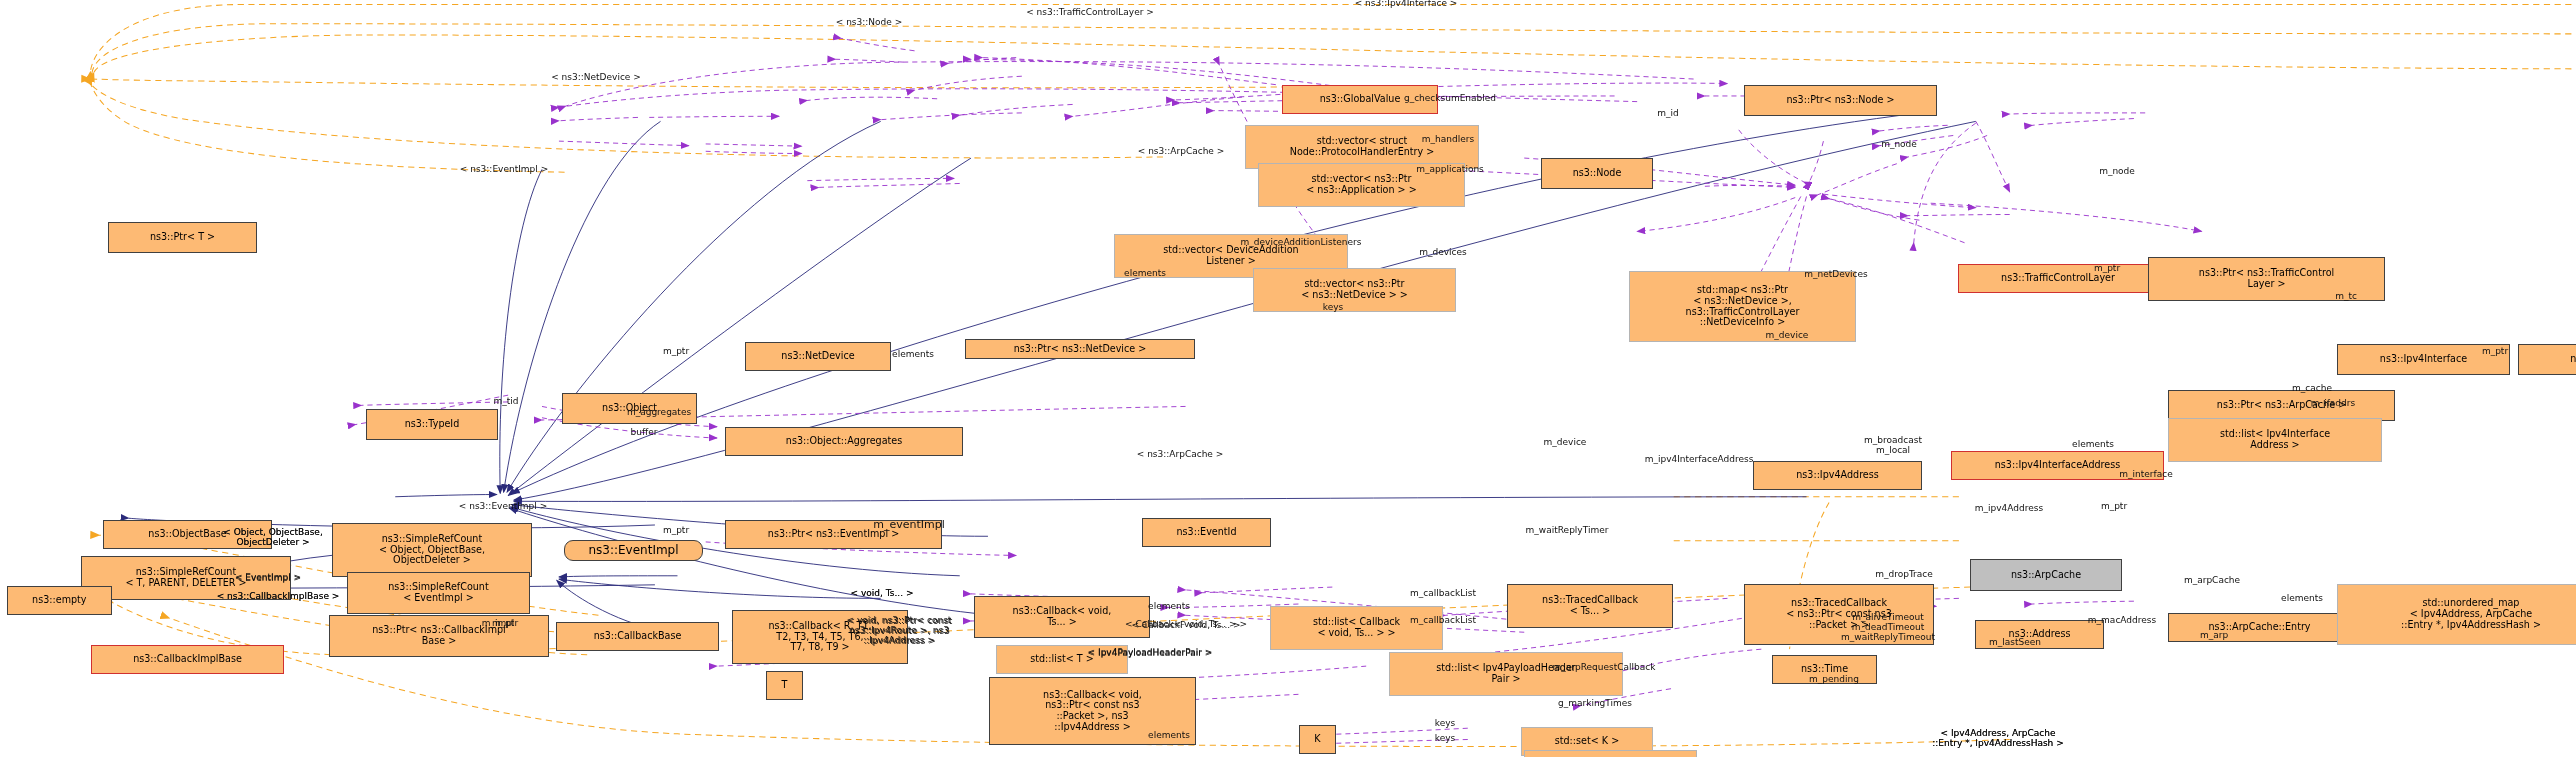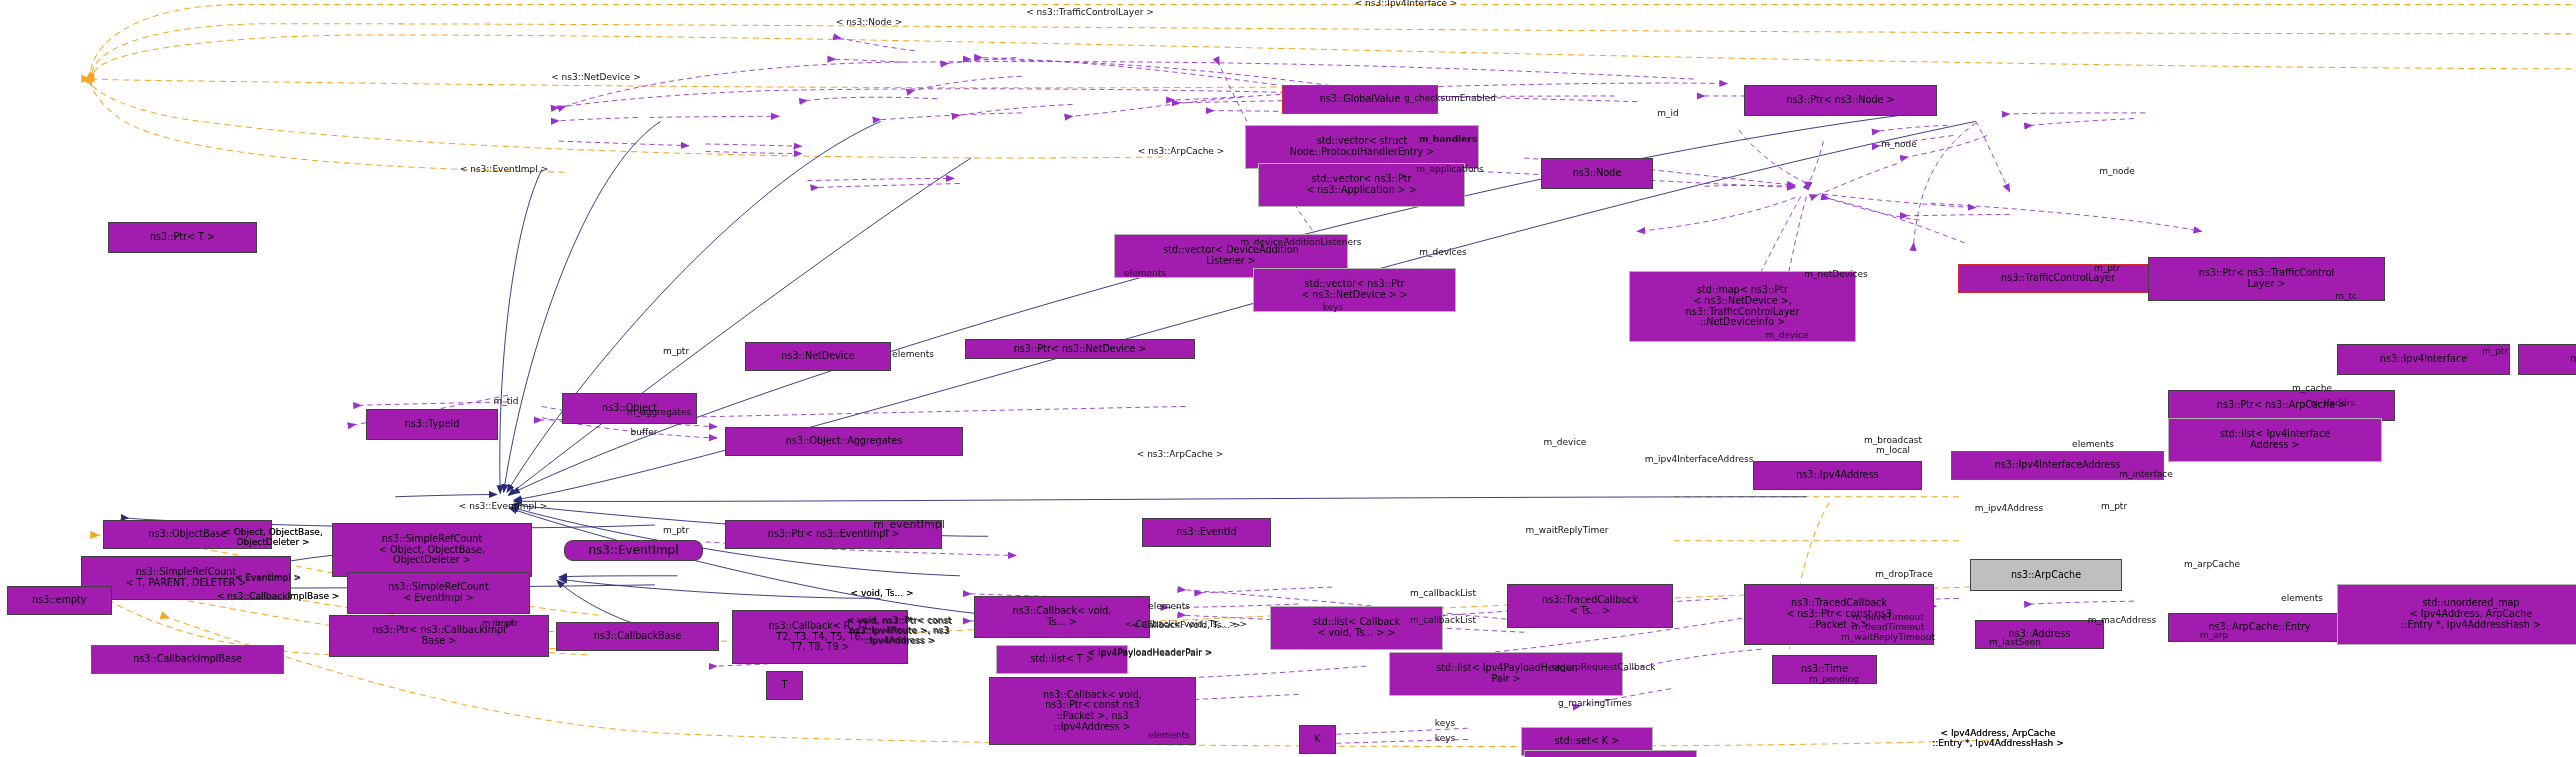--- a/index.html
+++ b/index.html
@@ -1,19 +1,19 @@
 <!DOCTYPE html>
 <html style="font-size:9px"><head>
 <meta charset="utf-8">
 <style>
   html,body{margin:0;padding:0;background:#ffffff;}
   #canvas{position:relative;width:2576px;height:757px;background:#fff;
           font-family:"DejaVu Sans","Liberation Sans",sans-serif;overflow:hidden;}
   svg.edges{position:absolute;left:0;top:0;width:2576px;height:757px;pointer-events:none;}
-  .node{position:absolute;box-sizing:border-box;border:0.6px solid #404040;background:#a21caf;
+  .node{position:absolute;box-sizing:border-box;border:0.6px solid #404040;background:#fdba74;
         color:#000;font-size:6.5px;line-height:7px;text-align:center;
         display:flex;align-items:center;justify-content:center;padding:0.6px 1.7px;white-space:pre;}
   .node.thick{border-width:0.8px;}
   .node.red{border-color:#d03030;}
   .node.gray{border-color:#404040;background:#bfbfbf;}
   .node.light{border-color:#b4b4b4;}
   .elabel{position:absolute;font-size:6.2px;line-height:6.8px;color:#111;white-space:pre;
           text-align:center;transform:translate(-50%,-50%);}
   .tlabel{position:absolute;font-size:6.8px;line-height:7.3px;color:#111;white-space:pre;
           text-align:center;transform:translate(-50%,-50%);}
@@ -256,21 +256,21 @@
       <div class="node light" style="left: 996px; top: 645px; width: 132px; height: 29px; font-size: 9.6px; line-height: 10.7px;">std::list&lt; T &gt;</div>
       <div class="node light" style="left: 1389px; top: 652px; width: 234px; height: 44px; font-size: 9.6px; line-height: 10.7px;">std::list&lt; Ipv4PayloadHeader
 Pair &gt;</div>
       <div class="node thick" style="left: 1772px; top: 655px; width: 105px; height: 29px; font-size: 9.6px; line-height: 10.7px;">ns3::Time</div>
       <div class="node light" style="left: 1521px; top: 727px; width: 132px; height: 29px; font-size: 9.6px; line-height: 10.7px;">std::set&lt; K &gt;</div>
       <div class="node light" style="left: 1524px; top: 750px; width: 173px; height: 44px; font-size: 9.6px; line-height: 10.7px;">std::unordered_map
 &lt; K, T &gt;</div>
     </div>
   <div id="labels">
       <div class="elabel" style="left: 1450px; top: 98px; font-size: 9px; line-height: 10.2px;">g_checksumEnabled</div>
-      <div class="elabel" style="left: 1448px; top: 139px; font-size: 9px; line-height: 10.2px; font-weight: bold;">m_handlers</div>
+      <div class="elabel" style="left: 1448px; top: 139px; font-size: 9px; line-height: 10.2px;">m_handlers</div>
       <div class="elabel" style="left: 1450px; top: 169px; font-size: 9px; line-height: 10.2px;">m_applications</div>
       <div class="elabel" style="left: 1668px; top: 113px; font-size: 9px; line-height: 10.2px;">m_id</div>
       <div class="elabel" style="left: 1899px; top: 144px; font-size: 9px; line-height: 10.2px;">m_node</div>
       <div class="elabel" style="left: 2117px; top: 171px; font-size: 9px; line-height: 10.2px;">m_node</div>
       <div class="elabel" style="left: 1301px; top: 242px; font-size: 9px; line-height: 10.2px;">m_deviceAdditionListeners</div>
       <div class="elabel" style="left: 1443px; top: 252px; font-size: 9px; line-height: 10.2px;">m_devices</div>
       <div class="elabel" style="left: 1145px; top: 273px; font-size: 9px; line-height: 10.2px;">elements</div>
       <div class="elabel" style="left: 1333px; top: 307px; font-size: 9px; line-height: 10.2px;">keys</div>
       <div class="elabel" style="left: 1836px; top: 274px; font-size: 9px; line-height: 10.2px;">m_netDevices</div>
       <div class="elabel" style="left: 2107px; top: 268px; font-size: 9px; line-height: 10.2px;">m_ptr</div>
@@ -291,21 +291,21 @@
       <div class="elabel" style="left: 1699px; top: 459px; font-size: 9px; line-height: 10.2px;">m_ipv4InterfaceAddress</div>
       <div class="elabel" style="left: 1893px; top: 445px; font-size: 9px; line-height: 10.2px;">m_broadcast
 m_local</div>
       <div class="elabel" style="left: 503px; top: 506px; font-size: 9px; line-height: 10.2px;">&lt; ns3::EventImpl &gt;</div>
       <div class="elabel" style="left: 676px; top: 530px; font-size: 9px; line-height: 10.2px;">m_ptr</div>
       <div class="elabel" style="left: 909px; top: 525px; font-size: 11px; line-height: 10.2px;">m_eventImpl</div>
       <div class="elabel" style="left: 1567px; top: 530px; font-size: 9px; line-height: 10.2px;">m_waitReplyTimer</div>
       <div class="elabel" style="left: 2009px; top: 508px; font-size: 9px; line-height: 10.2px;">m_ipv4Address</div>
       <div class="elabel" style="left: 2114px; top: 506px; font-size: 9px; line-height: 10.2px;">m_ptr</div>
       <div class="elabel" style="left: 1904px; top: 574px; font-size: 9px; line-height: 10.2px;">m_dropTrace</div>
-      <div class="elabel" style="left: 2212px; top: 564px; font-size: 9px; line-height: 10.2px;">m_arpCache</div>
+      <div class="elabel" style="left: 2212px; top: 580px; font-size: 9px; line-height: 10.2px;">m_arpCache</div>
       <div class="elabel" style="left: 2302px; top: 598px; font-size: 9px; line-height: 10.2px;">elements</div>
       <div class="elabel" style="left: 273px; top: 537px; font-size: 9px; line-height: 10.2px;">&lt; Object, ObjectBase,
 ObjectDeleter &gt;</div>
       <div class="elabel" style="left: 268px; top: 578px; font-size: 9px; line-height: 10.2px;">&lt; EventImpl &gt;</div>
       <div class="elabel" style="left: 278px; top: 596px; font-size: 9px; line-height: 10.2px;">&lt; ns3::CallbackImplBase &gt;</div>
       <div class="elabel" style="left: 505px; top: 623px; font-size: 9px; line-height: 10.2px;">m_ptr</div>
       <div class="elabel" style="left: 498px; top: 623px; font-size: 9px; line-height: 10.2px;">m_impl</div>
       <div class="elabel" style="left: 1443px; top: 593px; font-size: 9px; line-height: 10.2px;">m_callbackList</div>
       <div class="elabel" style="left: 1169px; top: 606px; font-size: 9px; line-height: 10.2px;">elements</div>
       <div class="elabel" style="left: 882px; top: 593px; font-size: 9px; line-height: 10.2px;">&lt; void, Ts... &gt;</div>

